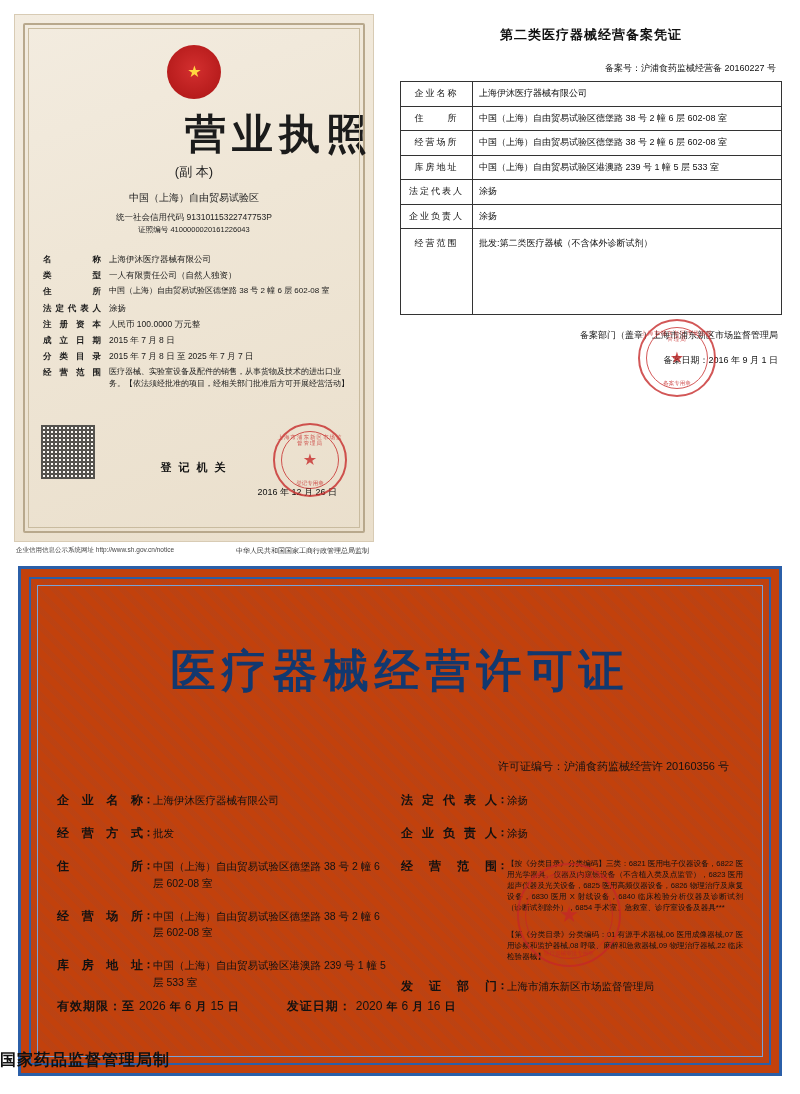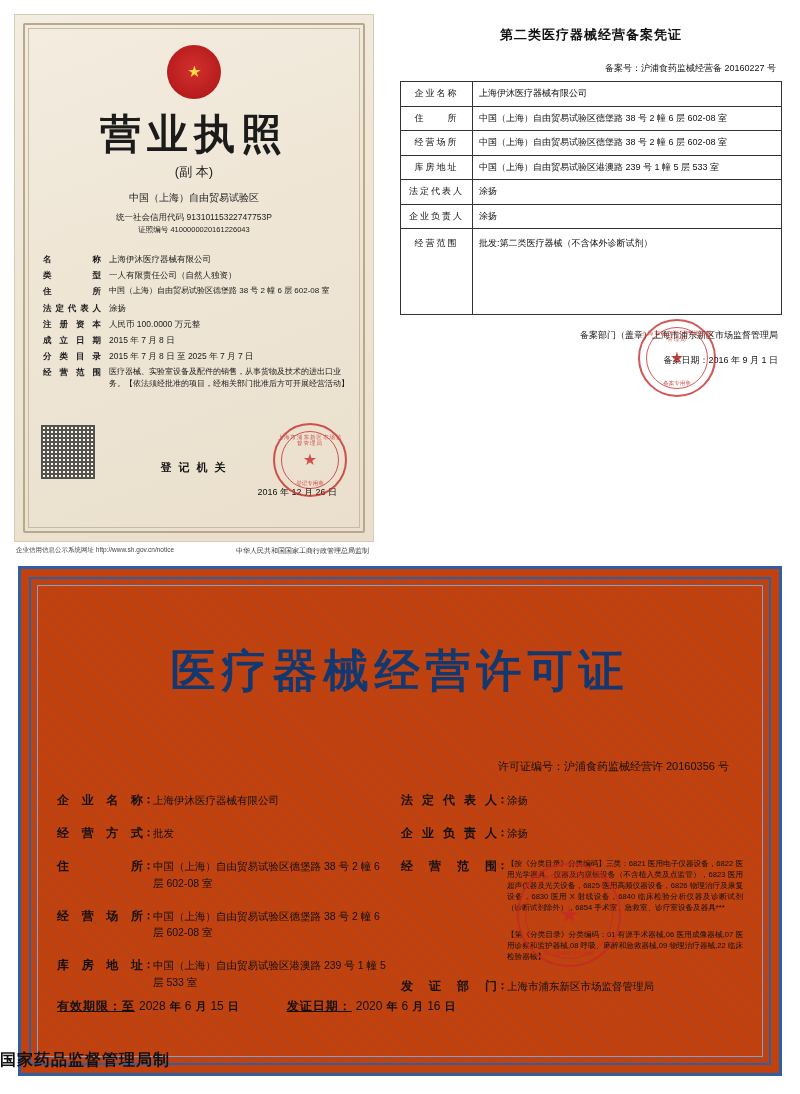--- a/index.html
+++ b/index.html
@@ -32,21 +32,21 @@
   }
   .emblem {
     position:absolute; left:50%; top:30px; transform:translateX(-50%);
     width:54px; height:54px; border-radius:50%;
     background:radial-gradient(circle at 50% 45%, #d32f2f 0%, #b71c1c 70%, #8e1414 100%);
     display:flex; align-items:center; justify-content:center;
     color:#ffd54f; font-size:11px; letter-spacing:-1px;
   }
   .emblem .star{ font-size:16px; line-height:1; color:#ffd740; }
   .lic-title {
-    position:absolute; left:0; right:0; top:92px; text-align:center;
+    position:absolute; left:0; right:0; top:92px; text-align:right;
     font-family:"DejaVu Serif", serif;
     font-size:41px; font-weight:bold; letter-spacing:6px; color:#1b1b1b;
   }
   .lic-sub {
     position:absolute; left:0; right:0; top:148px; text-align:center;
     font-size:13px; color:#222;
   }
   .lic-zone {
     position:absolute; left:0; right:0; top:176px; text-align:center;
     font-size:10px; color:#222;
@@ -164,21 +164,21 @@
   }
   .csep { width:10px; flex:none; font-weight:bold; }
   .cval { flex:1; font-size:10.5px; line-height:1.6; color:#111; }
   .crow.r .clabel { width:96px; }
   .scope-val { font-size:7.6px; line-height:1.45; text-align:justify; }
   .cert-dates {
     position:absolute; left:26px; right:26px; bottom:48px;
     display:flex; align-items:flex-end; font-size:12px; font-weight:bold;
   }
   .dgroup { display:flex; align-items:baseline; }
-  .dgroup .lab { letter-spacing:1px;text-decoration:underline; }
+  .dgroup .lab { letter-spacing:1px; }
   .dgroup .num { font-weight:normal; font-size:12px; margin:0 4px; }
   .dgroup .unit { font-size:11px; }
   .seal-cert {
     position:absolute; right:148px; bottom:96px; width:104px; height:104px;
   }
   .seal-cert .s-star{ font-size:22px; }
   .bottom-foot {
     position:absolute; left:0; right:0; top:1050px; 
     font-size:16px; font-weight:bold; letter-spacing:1px;
   }
@@ -376,21 +376,21 @@
     <div class="seal seal-cert">
       <div class="seal-ring"></div>
       <div class="seal-txt">上海市浦东新区市场监督管理局</div>
       <span class="s-star">★</span>
       <div class="seal-txt2">医疗器械审批专用章</div>
     </div>
 
     <div class="cert-dates">
       <div class="dgroup">
         <span class="lab">有效期限：至</span>
-        <span class="num">2028</span>
+        <span class="num">2026</span>
         <span class="unit">年</span>
         <span class="num">6</span>
         <span class="unit">月</span>
         <span class="num">15</span>
         <span class="unit">日</span>
       </div>
       <div class="dgroup" style="margin-left:48px;">
         <span class="lab">发证日期：</span>
         <span class="num">2020</span>
         <span class="unit">年</span>

